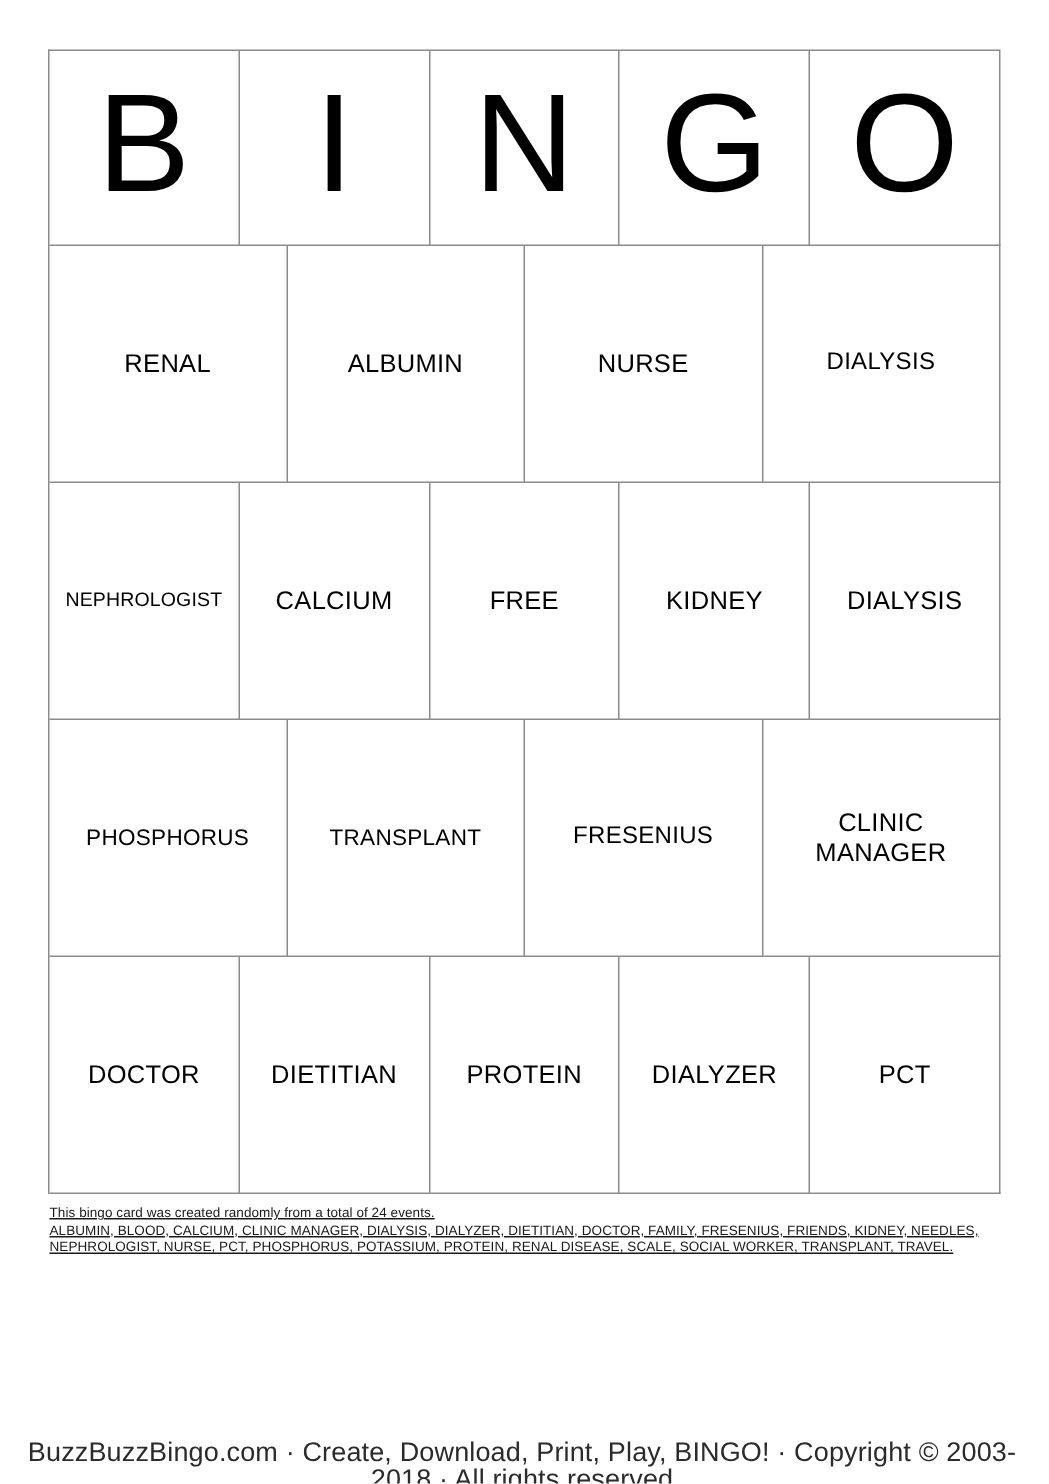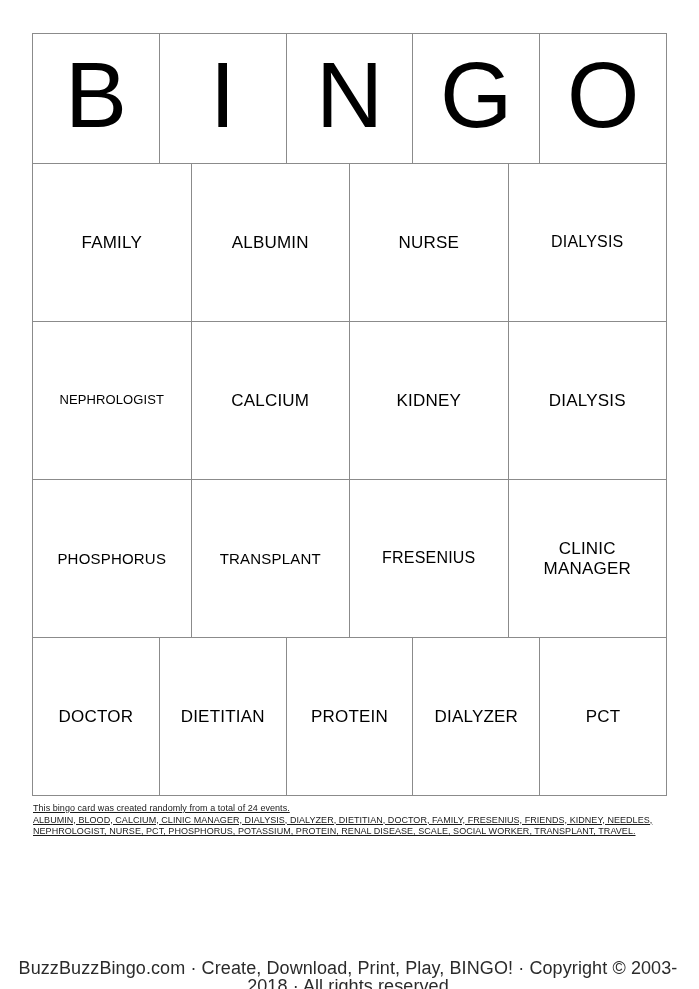--- a/index.html
+++ b/index.html
@@ -125,39 +125,42 @@
       <div class="header-cell">B</div>
       <div class="header-cell">I</div>
       <div class="header-cell">N</div>
       <div class="header-cell">G</div>
       <div class="header-cell">O</div>
     </div>
 
 
     <div class="grid-row">
       <div class="cell">
-          <span class="cell-text">FAMILY</span>
+          <span class="cell-text">RENAL</span>
         </div>
       <div class="cell">
           <span class="cell-text">ALBUMIN</span>
         </div>
       <div class="cell">
           <span class="cell-text">NURSE</span>
         </div>
       <div class="cell">
           <span class="cell-text fit-med">DIALYSIS</span>
         </div>
     </div>
 
     <div class="grid-row">
       <div class="cell">
           <span class="cell-text fit-xs">NEPHROLOGIST</span>
         </div>
       <div class="cell">
           <span class="cell-text">CALCIUM</span>
+        </div>
+      <div class="cell">
+          <span class="cell-text">FREE</span>
         </div>
       <div class="cell">
           <span class="cell-text">KIDNEY</span>
         </div>
       <div class="cell">
           <span class="cell-text">DIALYSIS</span>
         </div>
     </div>
 
     <div class="grid-row">

